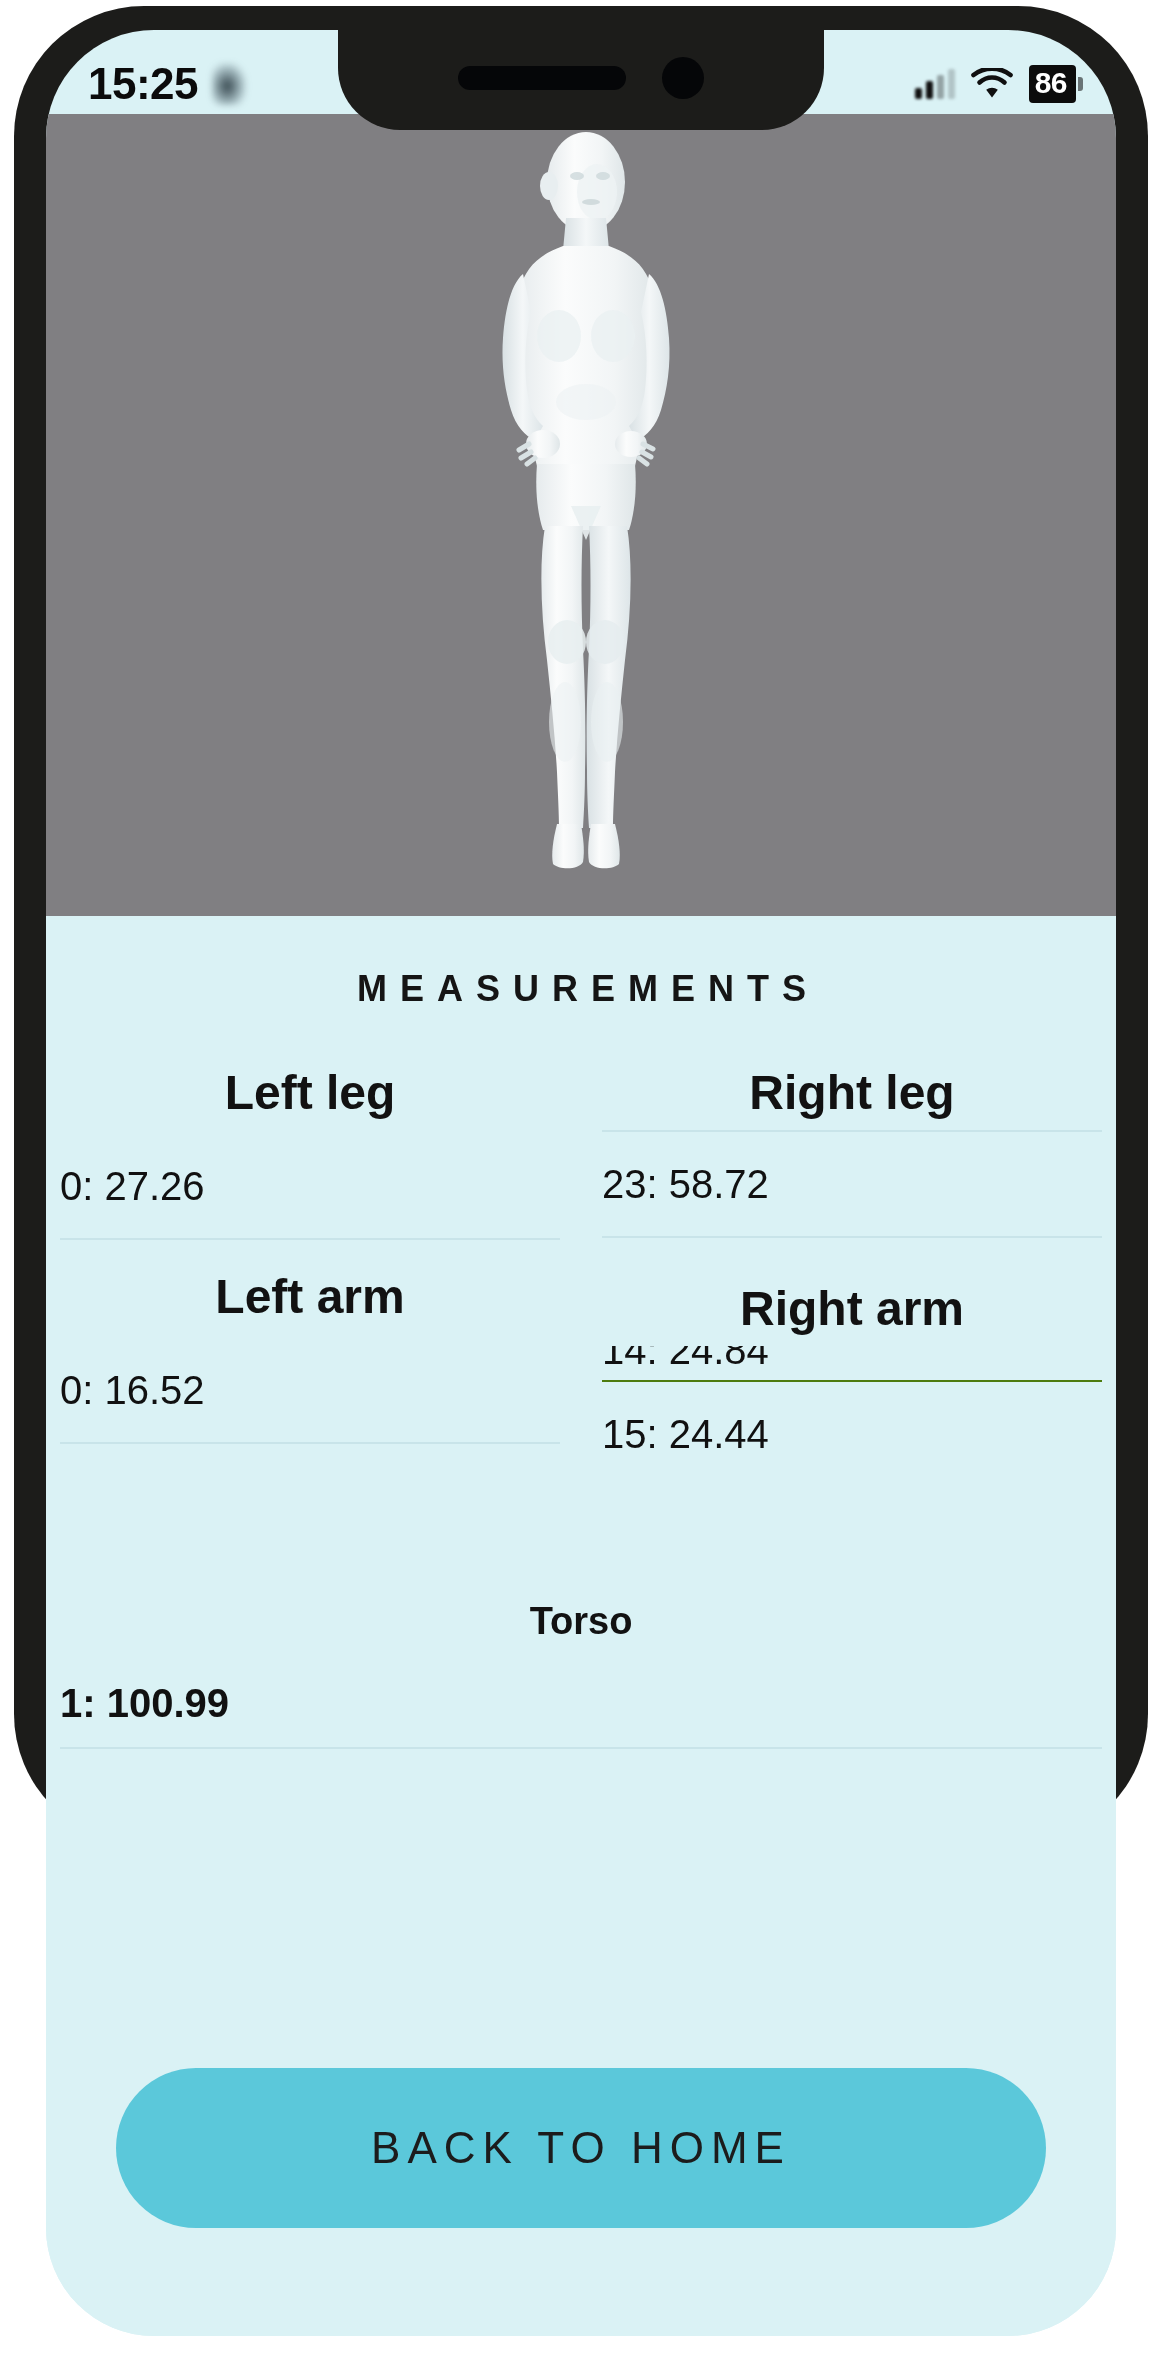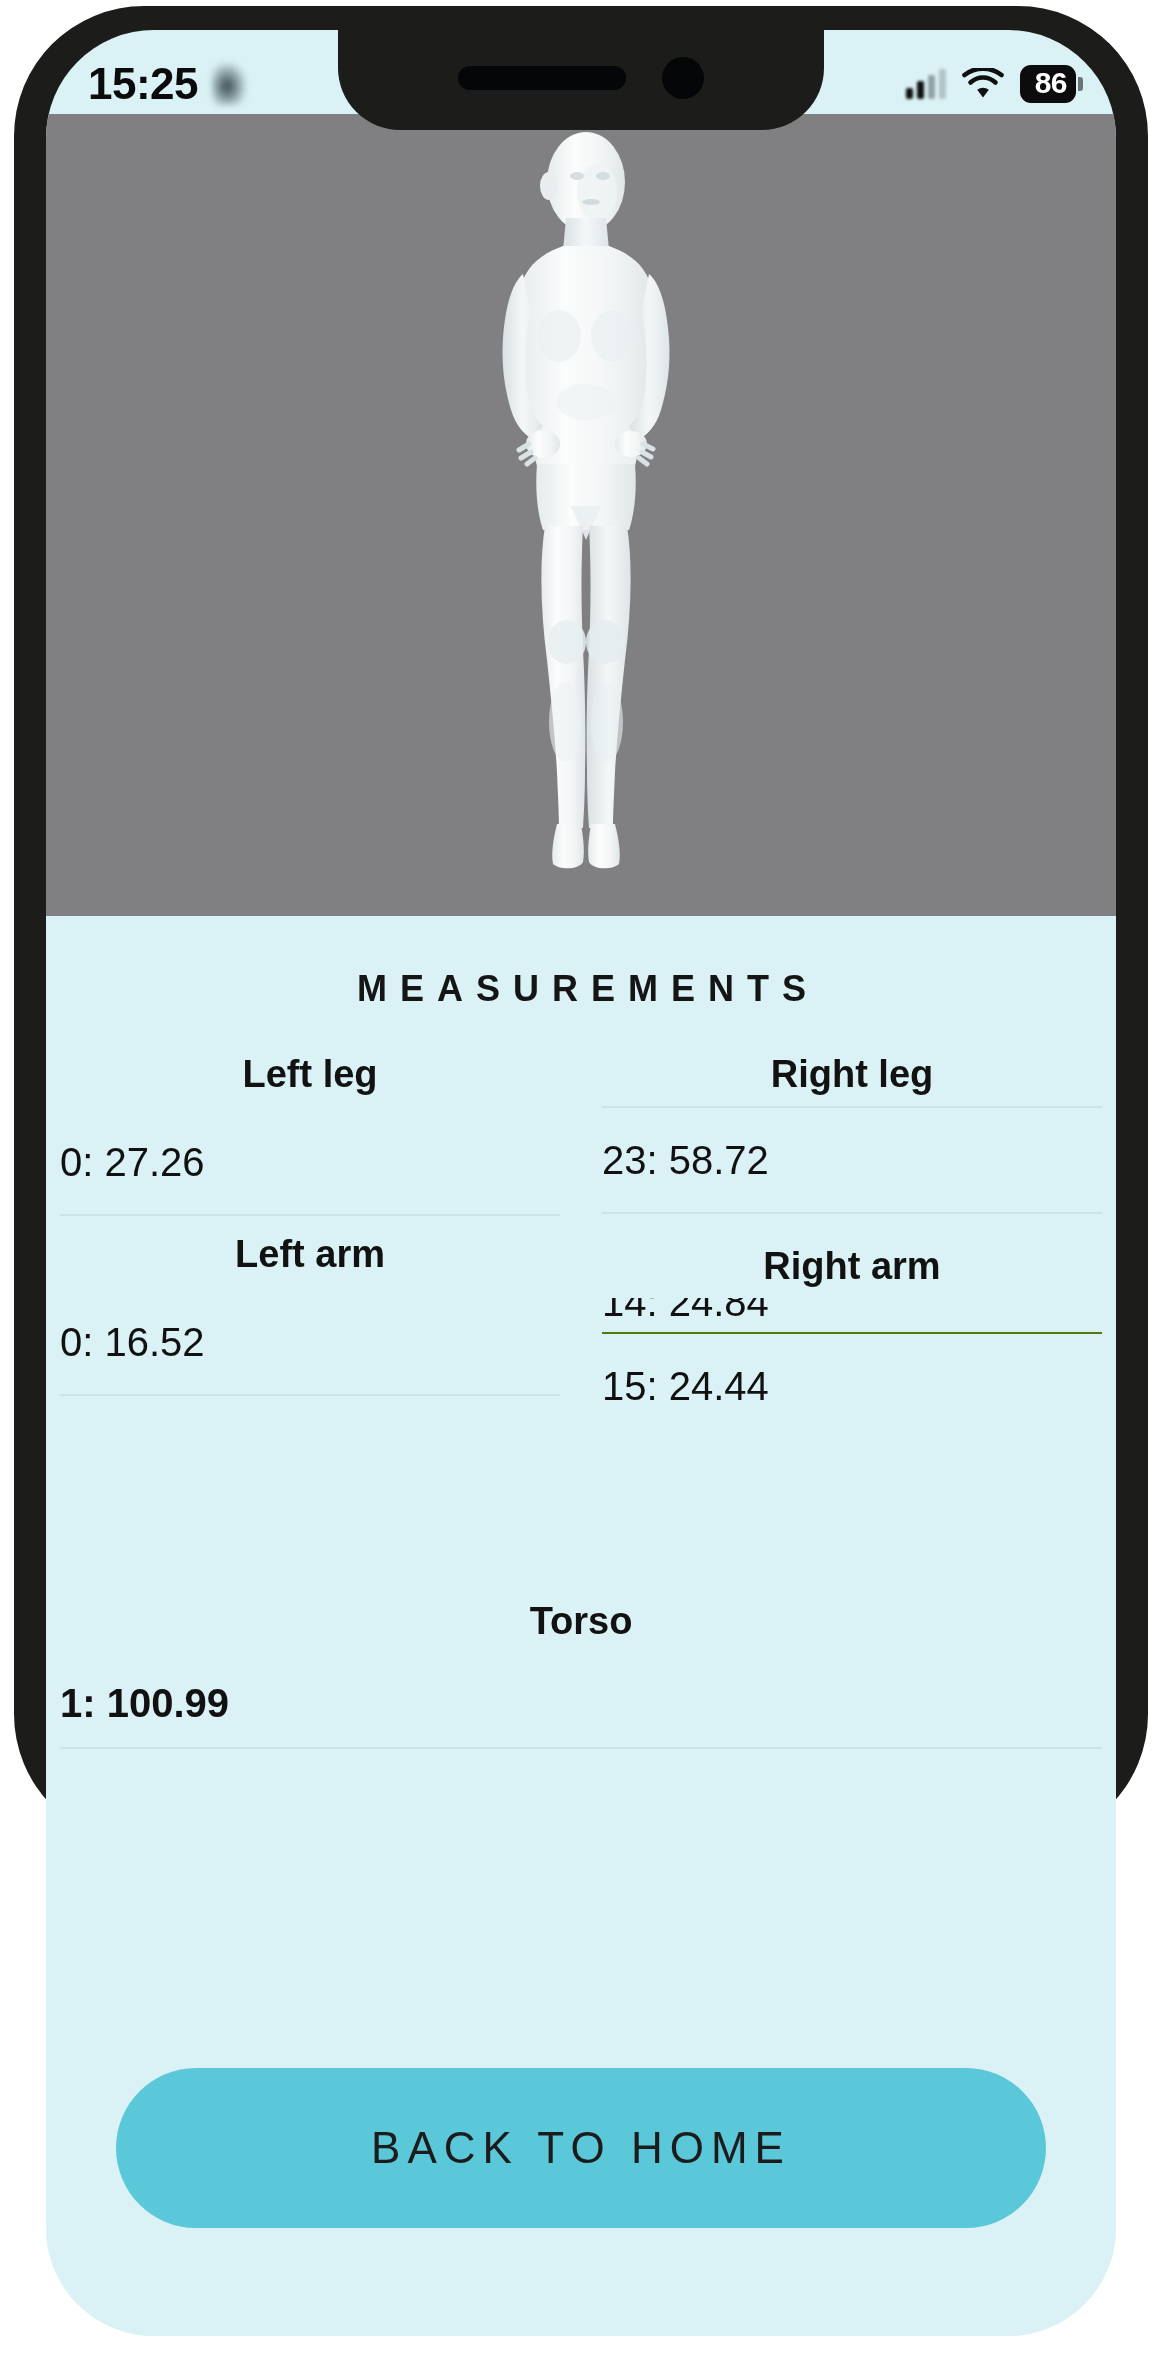--- a/index.html
+++ b/index.html
@@ -95,22 +95,22 @@
   .sig-bars i:nth-child(1) { height: 11px; }
   .sig-bars i:nth-child(2) { height: 18px; }
   .sig-bars i:nth-child(3) { height: 24px; opacity: .35; }
   .sig-bars i:nth-child(4) { height: 30px; opacity: .2; }
   #wifi-icon { width: 42px; height: 32px; }
   #battery-badge {
     background: #0c0c0c;
     color: #ffffff;
     font-size: 30px;
     font-weight: 700;
-    border-radius: 11px;
-    padding: 3px 9px 5px 15px;
+    border-radius: 4px;
+    padding: 3px 9px 5px 6px;
     line-height: 1;
     letter-spacing: -0.5px;
     position: relative;
   }
   #battery-badge::after {
     content: "";
     position: absolute;
     right: -7px;
     top: 50%;
     transform: translateY(-50%);
@@ -201,24 +201,24 @@
     height: 540px;
     overflow: hidden;
     position: relative;
   }
   .measure-col {
     position: relative;
     overflow: hidden;
   }
   .group-title {
     text-align: center;
-    font-size: 38px;
+    font-size: 48px;
     font-weight: 700;
     color: #121212;
-    margin: 4px;
+    margin: 17px;
     line-height: 1.1;
   }
   .scroll-list {
     overflow: hidden;
   }
   .measure-row {
     font-size: 40px;
     color: #111111;
     padding: 30px 0 30px 0;
     border-bottom: 2px solid #c8e4e9;

